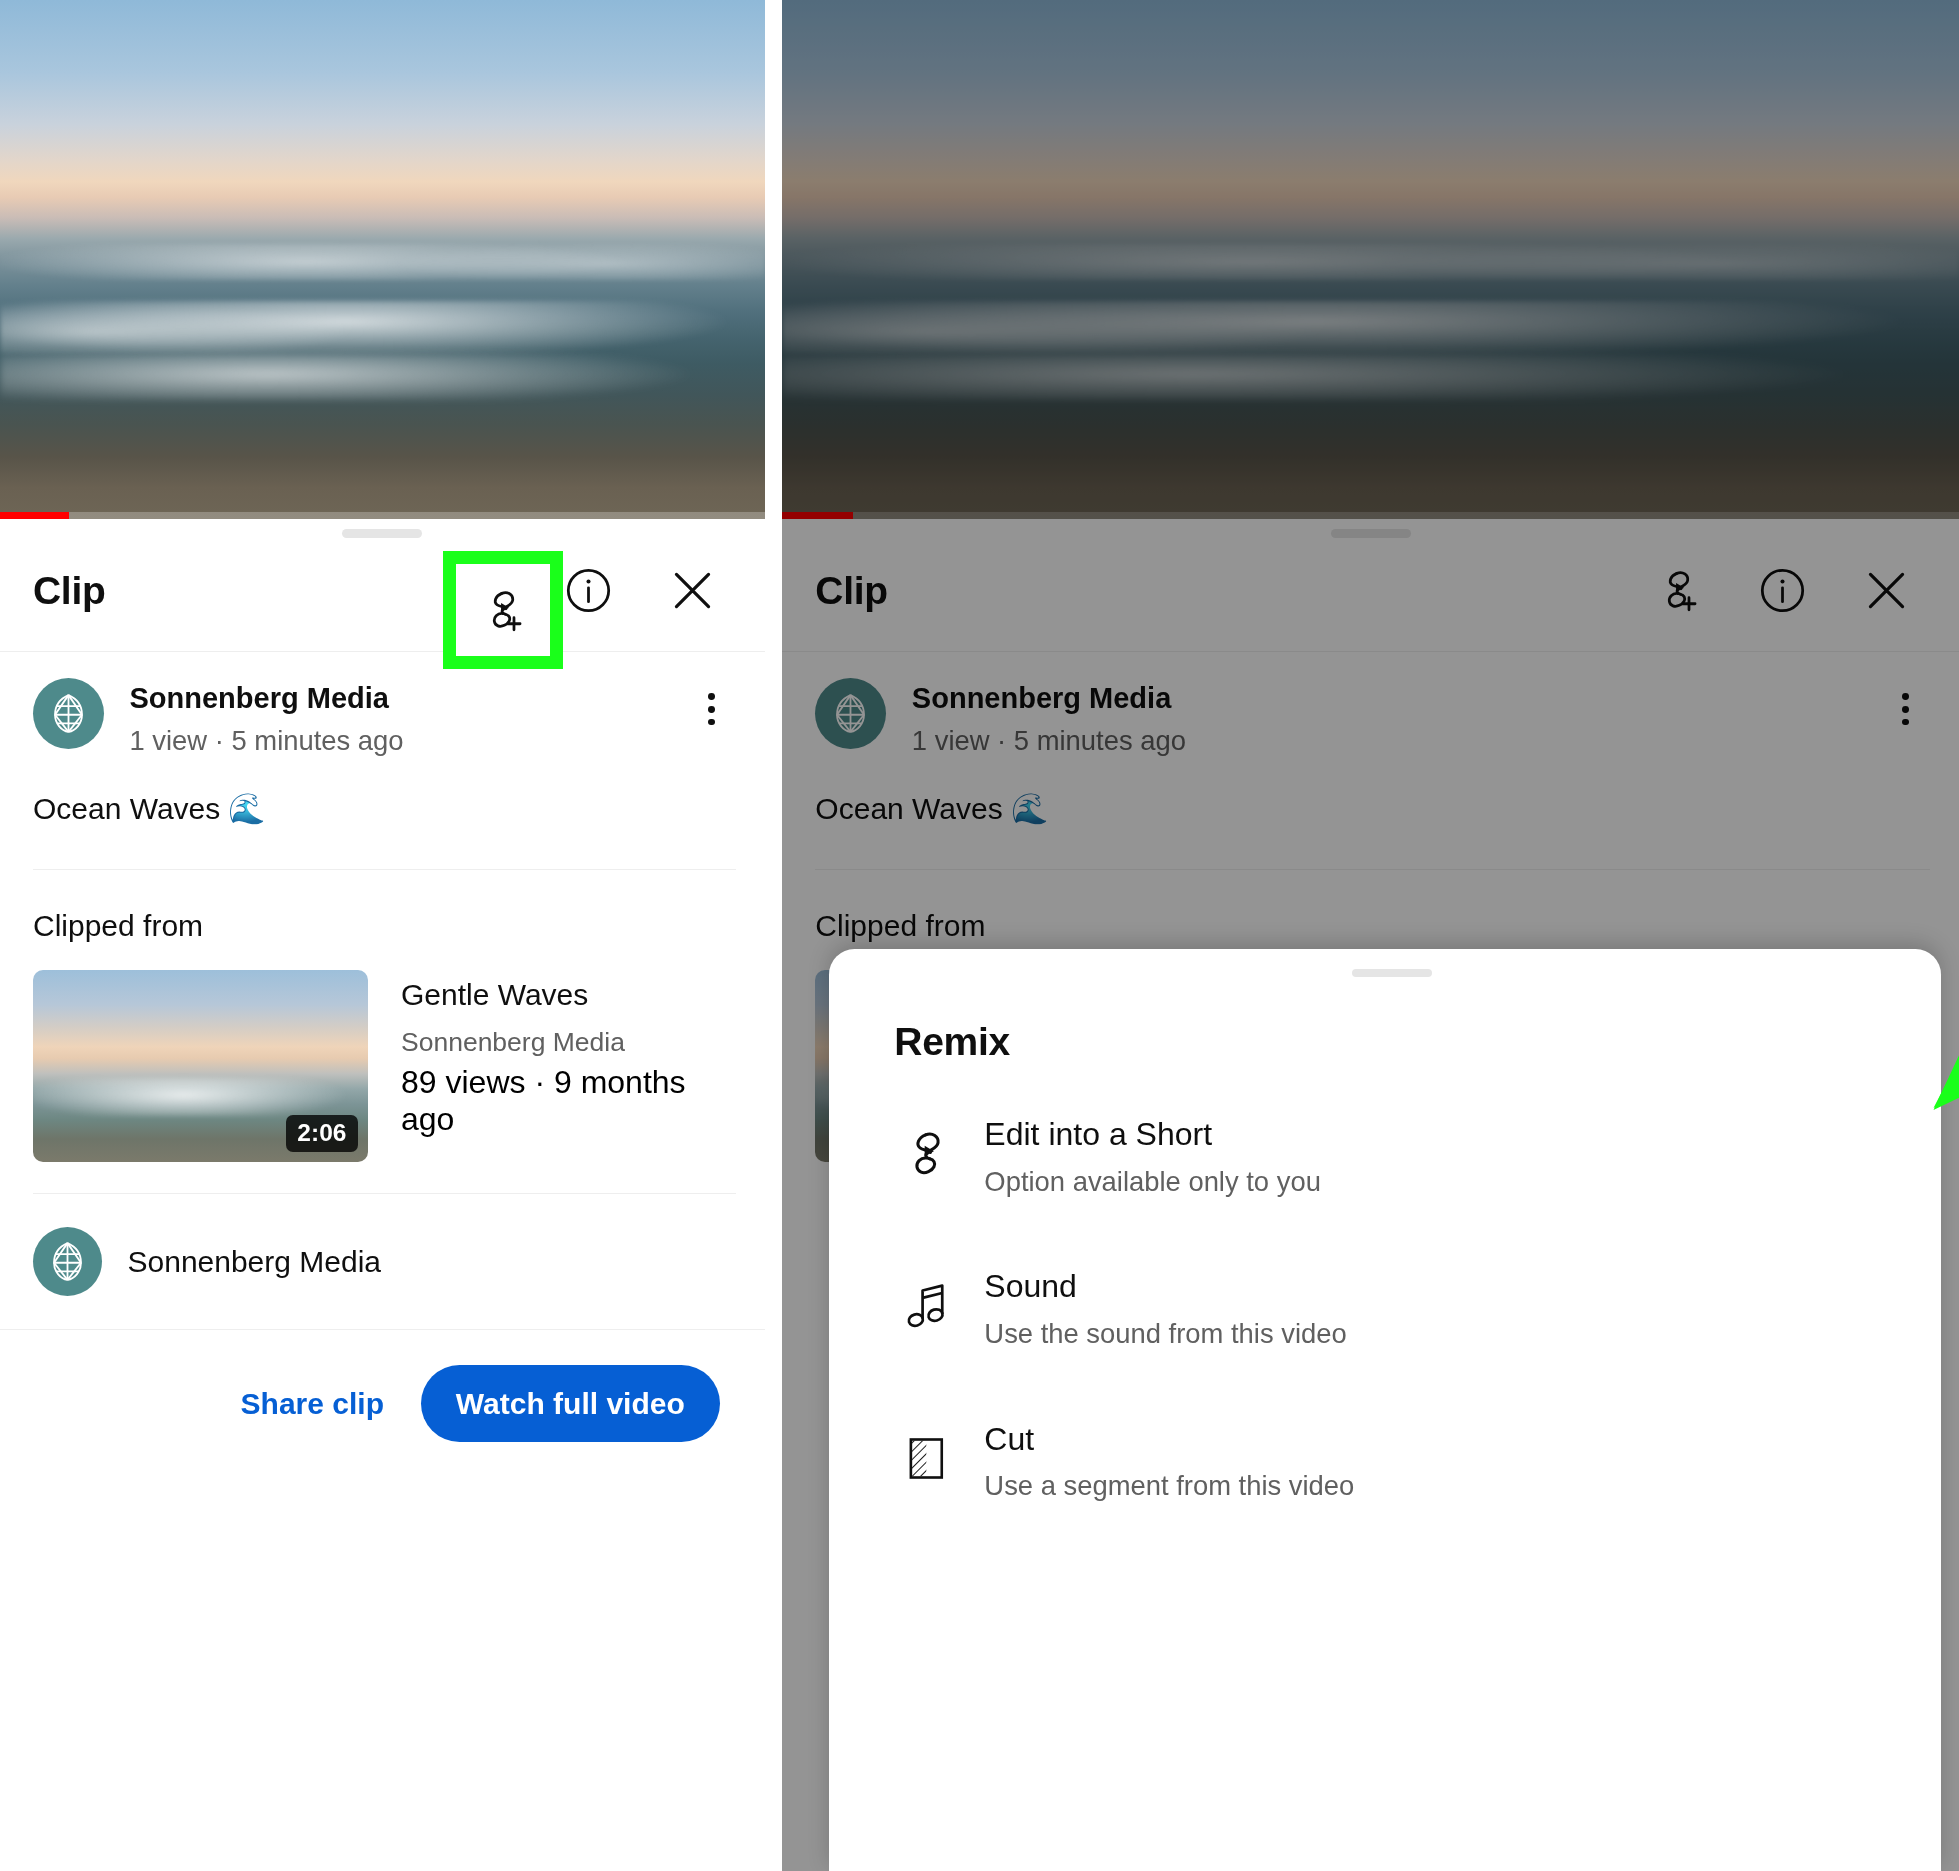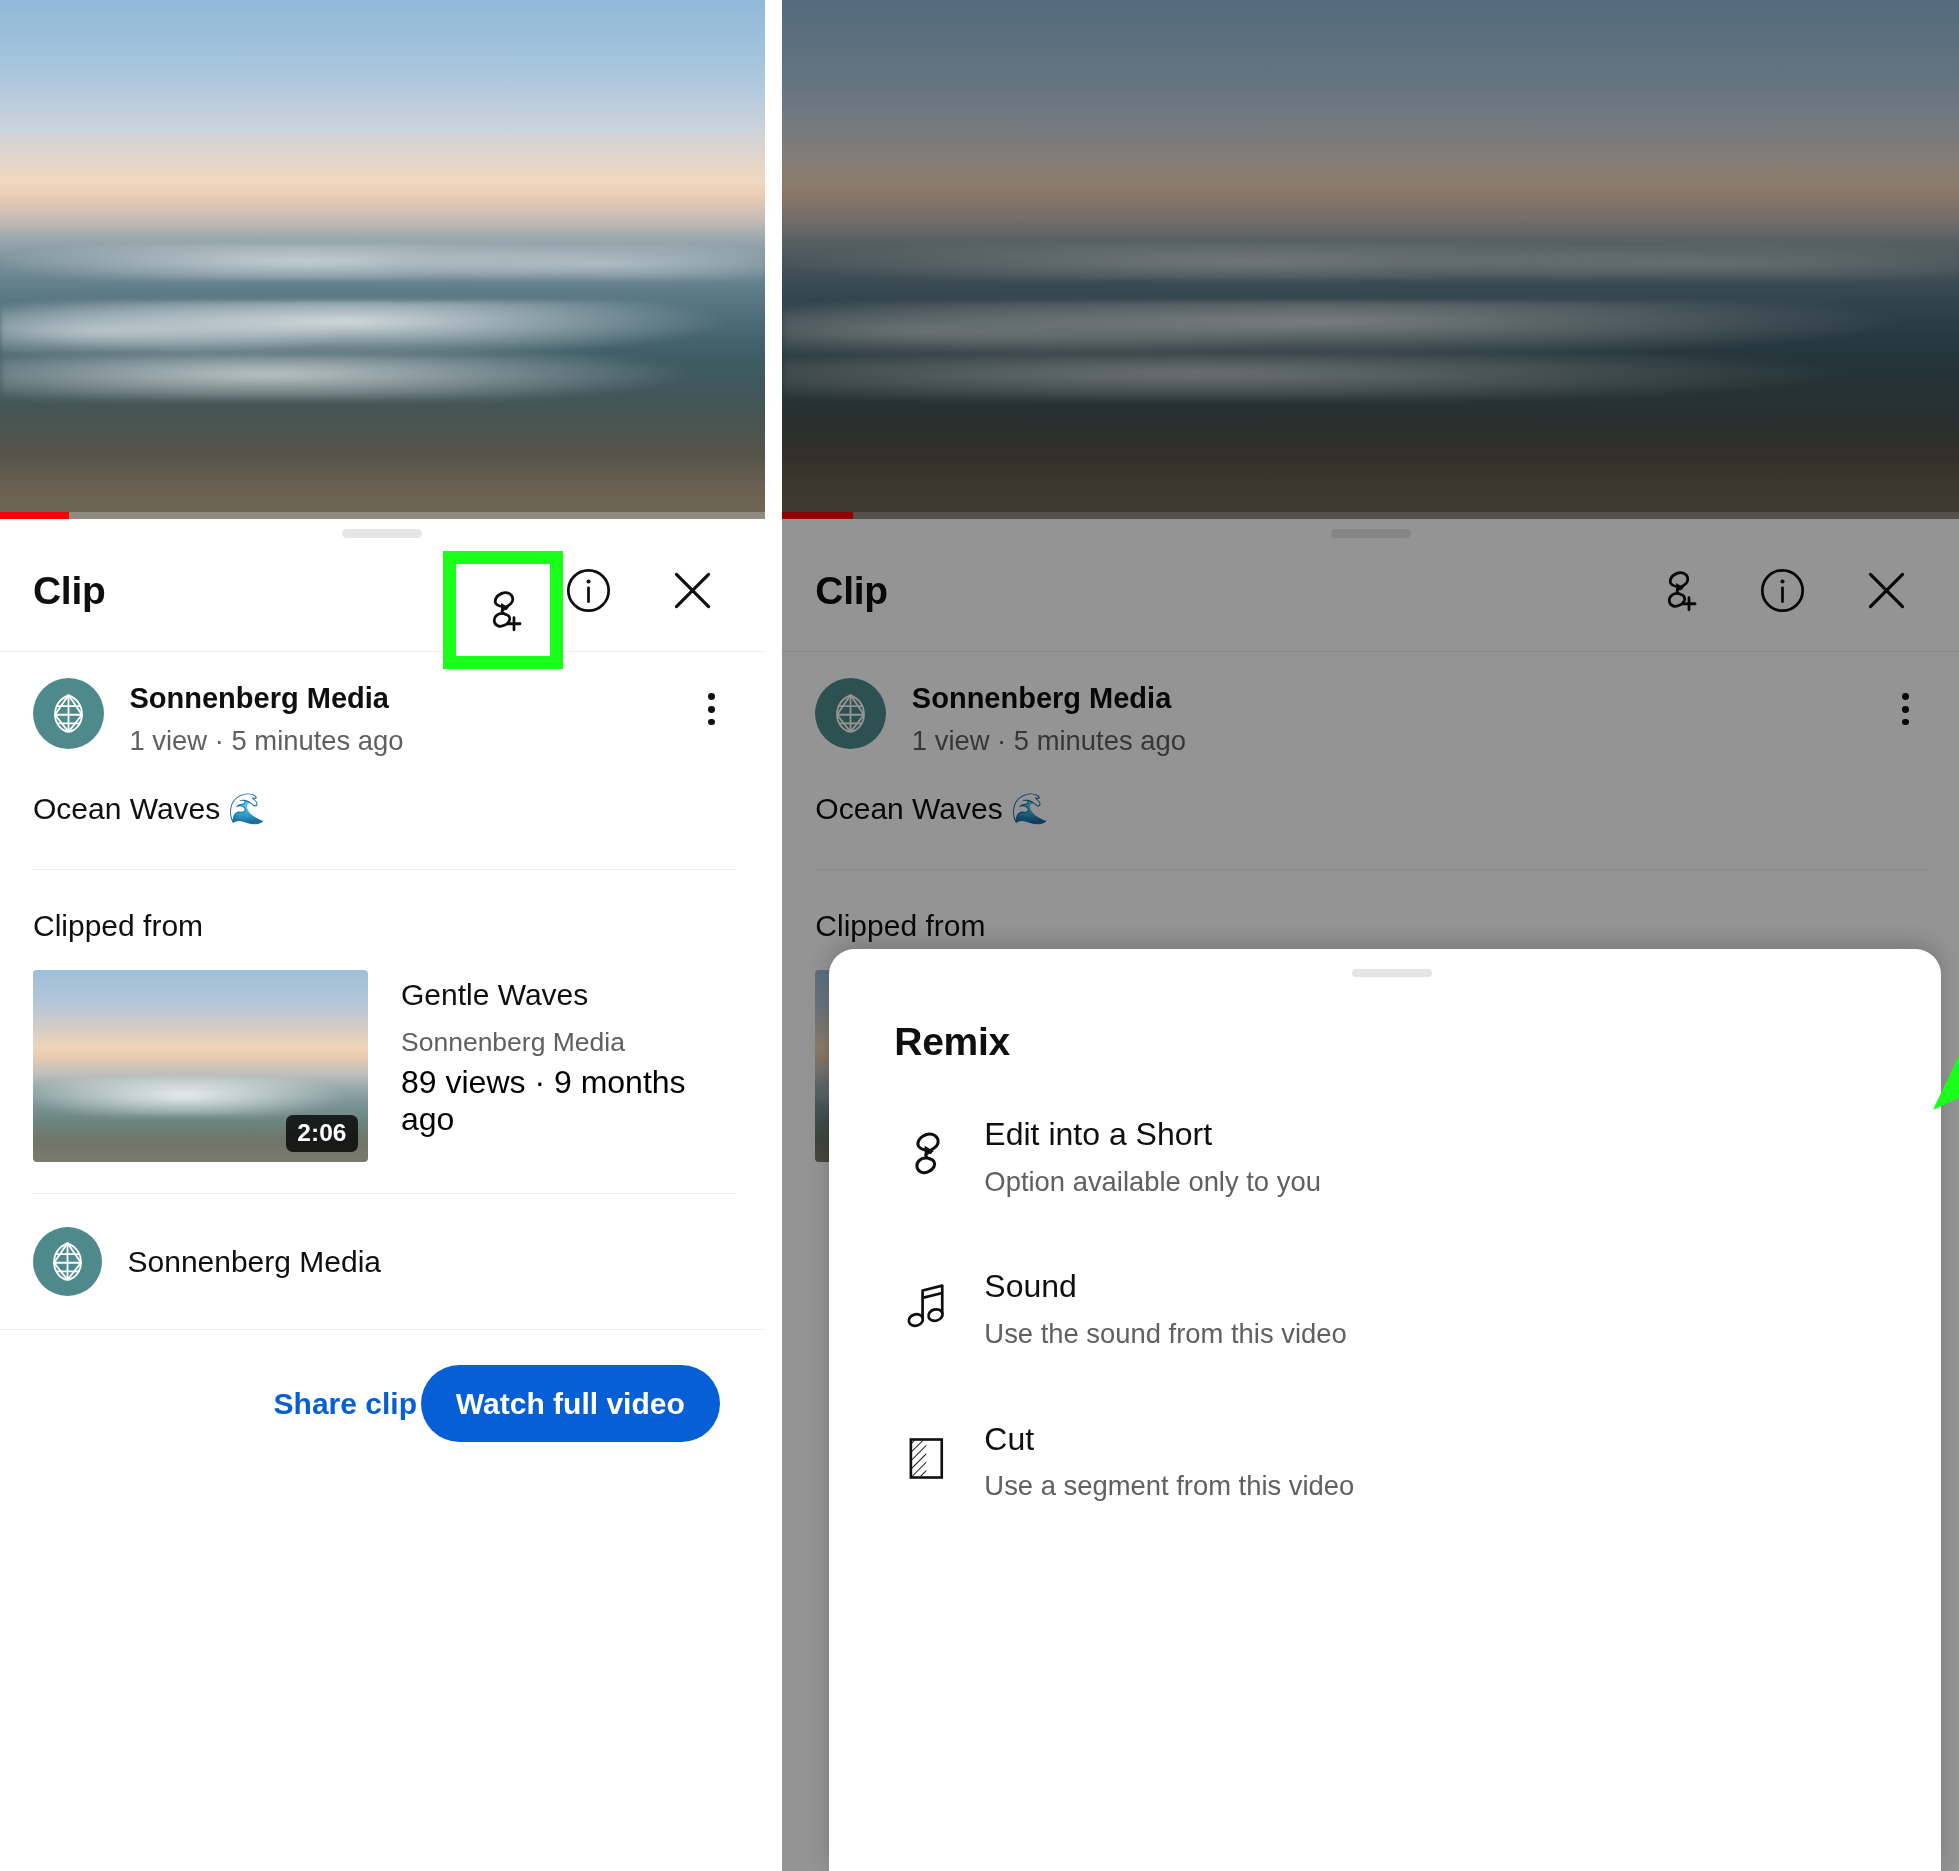--- a/index.html
+++ b/index.html
@@ -94,21 +94,21 @@
   .kebab { width: 49px; height: 63px; display: flex; flex-direction: column; align-items: center; justify-content: center; gap: 5.9px; }
   .kebab i { width: 6.9px; height: 6.9px; border-radius: 50%; background: #0f0f0f; display: block; }
   .clip-title { font-size: 30px; color: #0f0f0f; margin: 33px 0 0 0; }
   .meta-divider { height: 1px; background: #eeeeee; margin-top: 43px; }
 
   
   .clipped { padding: 29px 29px 0 33px; }
   .clipped-h { font-size: 30px; color: #0f0f0f; }
   .vid-row { display: flex; gap: 33px; margin-top: 27.4px; align-items: flex-start; }
   .thumb {
-    position: relative; width: 335px; height: 192px; border-radius: 4px; overflow: hidden; flex: 0 0 auto;
+    position: relative; width: 335px; height: 192px; border-radius: 10px; overflow: hidden; flex: 0 0 auto;
   }
   .thumb-img {
     position: absolute; inset: 0;
     background: linear-gradient(to bottom,
       #9dbfda 0%, #b6c7d8 18%, #d4cdc5 30%, #efd4b9 40%, #e7cbb0 46%,
       #bfc0bd 54%, #93a7a9 62%, #7c9496 70%, #6d8782 78%, #6e7569 88%, #7b7a6b 100%);
   }
   .thumb-foam {
     position: absolute; left: 0; right: 0; top: 56%; height: 20%;
     background: radial-gradient(ellipse 70% 100% at 45% 45%, rgba(255,255,255,.8), rgba(255,255,255,0) 70%);
@@ -124,21 +124,21 @@
   .vid-stats { font-size: 32px; color: #000000; margin-top: 5.9px; }
   .clip-divider { height: 1px; background: #eeeeee; margin: 31px 0 0 0; }
 
   
   .chan-row { display: flex; align-items: center; gap: 25.5px; padding: 33px 33px; }
   .chan-row .avatar { width: 69px; height: 69px; }
   .chan-row-name { font-size: 30px; color: #0f0f0f; }
   .chan-divider { height: 1px; background: #eeeeee; }
 
   
-  .btn-row { display: flex; align-items: center; justify-content: flex-end; padding: 35px 45px 39px 33px; }
+  .btn-row { display: flex; align-items: center; justify-content: flex-end; gap: 33px; padding: 35px 45px 39px 33px; }
   .btn-text { font-size: 30px; font-weight: bold; color: #065fd4; padding: 9.8px 3.9px; background: none; border: none; }
   .btn-pill {
     font-size: 30px; font-weight: bold; color: #fff; background: #065fd4;
     border: none; border-radius: 979px; padding: 21.6px 35px;
   }
 
   
   .dim-overlay { position: absolute; inset: 0; background: rgba(0,0,0,.42); pointer-events: none; z-index: 4; }
   .panel-right .hero { height: 519px; }
 

